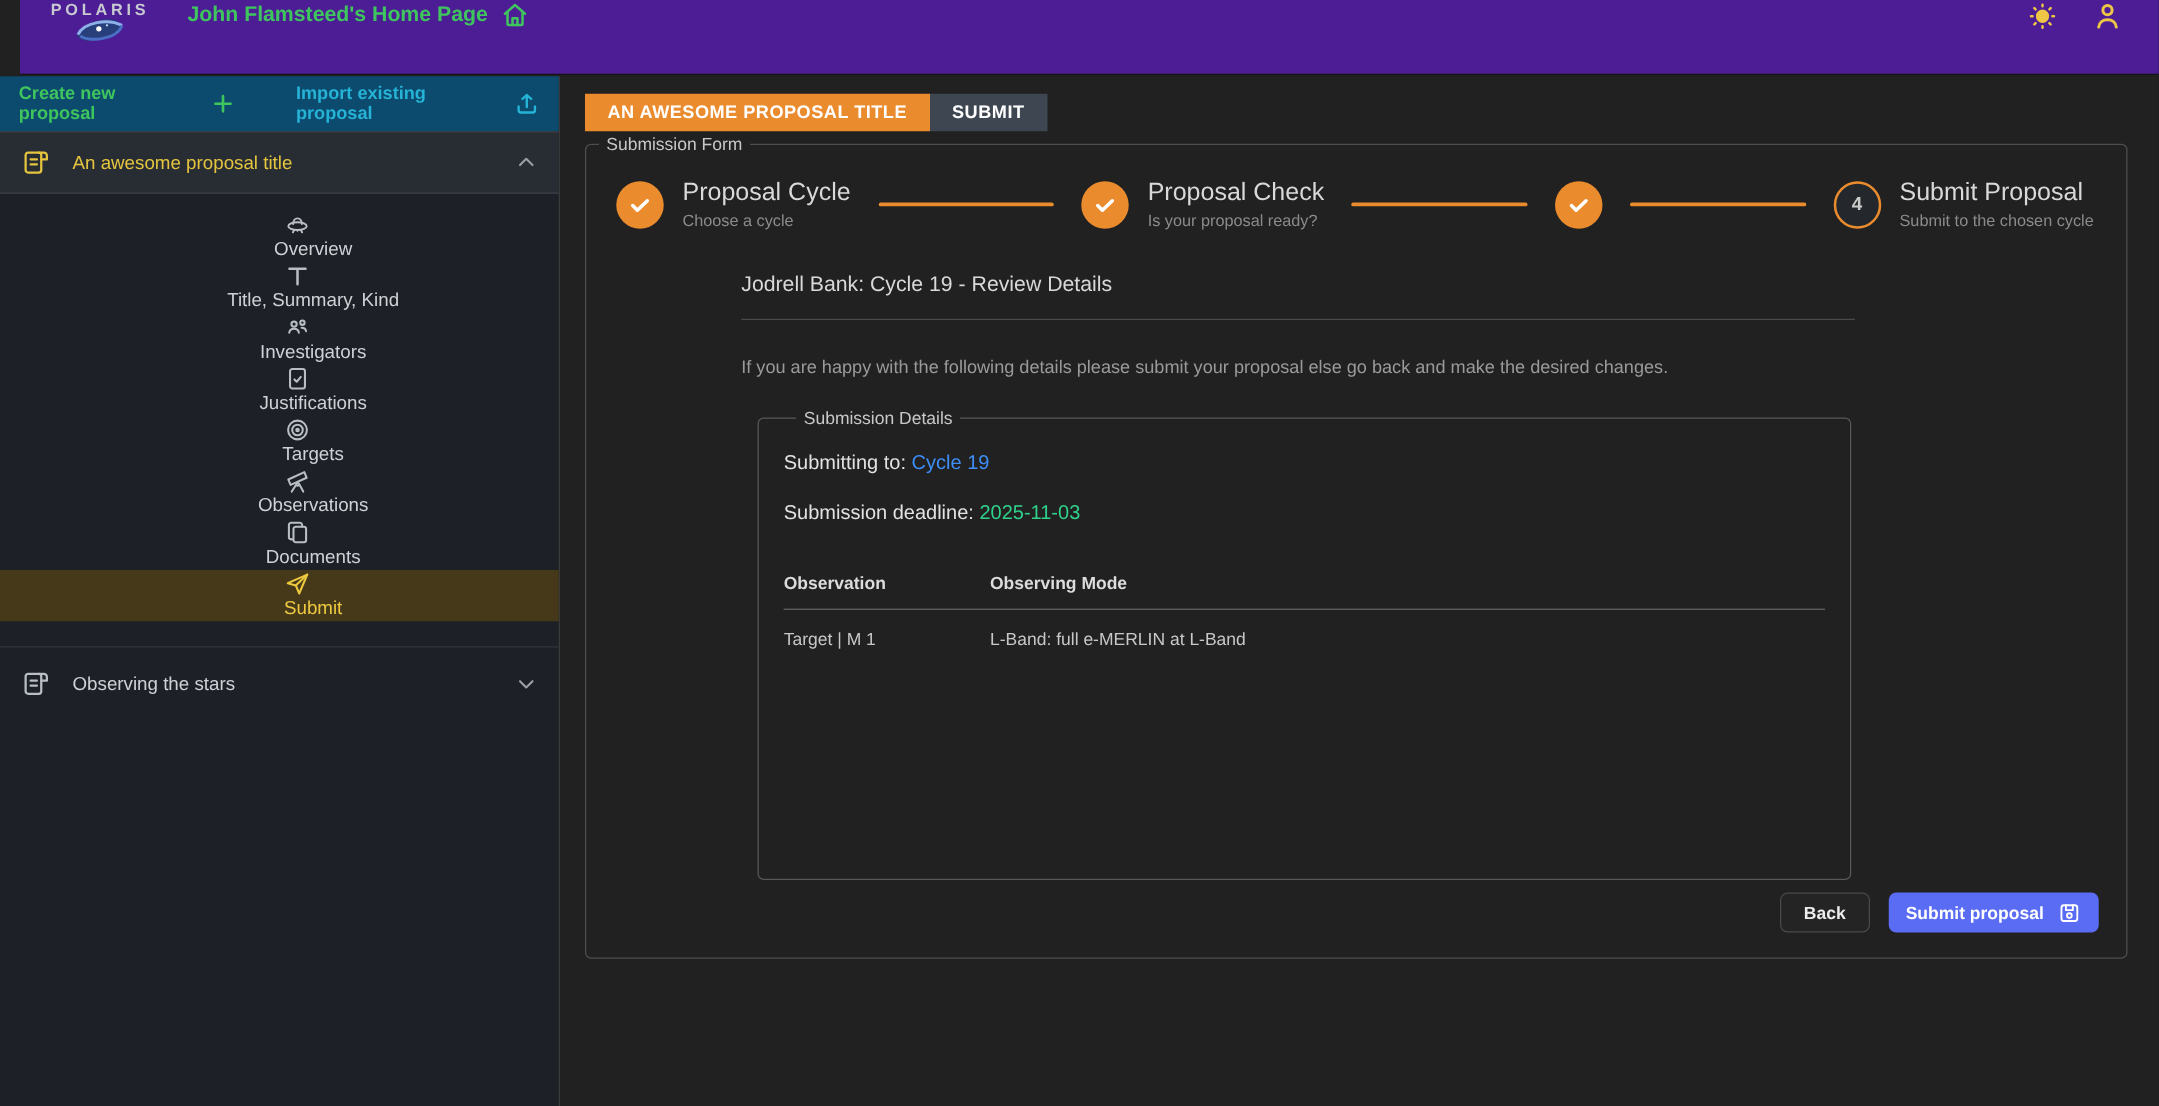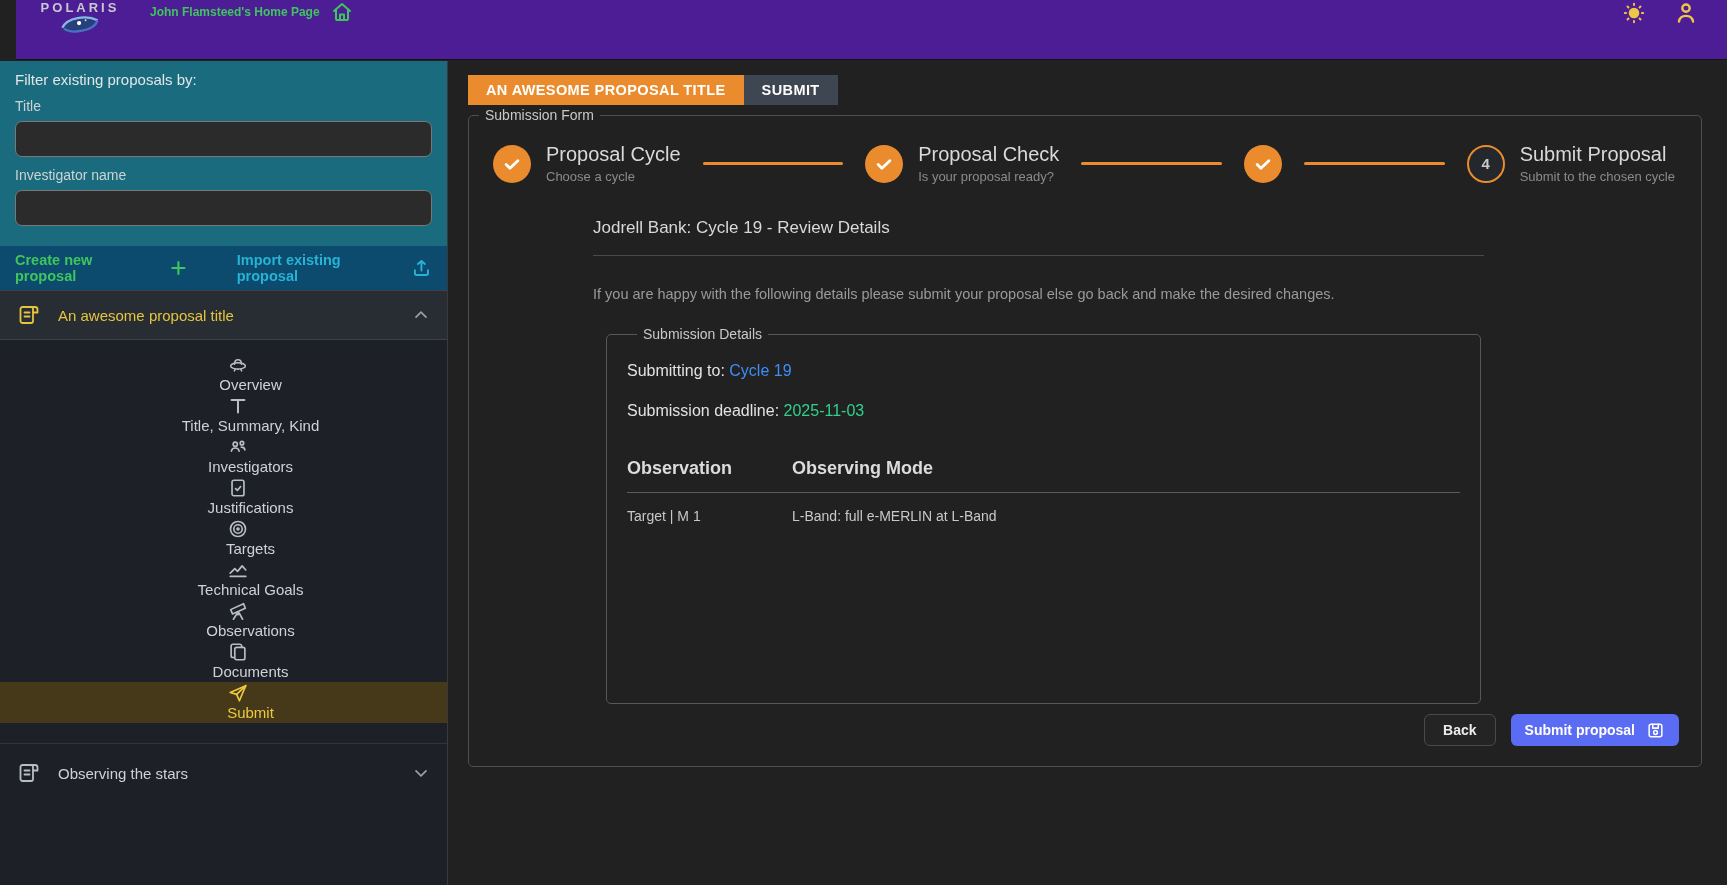--- a/index.html
+++ b/index.html
@@ -13,21 +13,21 @@
 
   
   .topbar {
     position:absolute; top:0; left:16px; right:0; height:60px;
     background:#4c1d95; border-bottom:1px solid #141414;
     display:flex; align-items:flex-start; padding:0 28px;
   }
   .logo { display:flex; flex-direction:column; align-items:center; width:72px; }
   .logo-text { font-size:13px; letter-spacing:3px; color:#c7cad0; font-weight:bold; margin-bottom:-4px; }
   .home-link { display:flex; align-items:center; gap:10px; margin-left:34px; cursor:pointer; }
-  .home-title { color:#3fc55e; font-weight:bold; font-size:12px; }
+  .home-title { color:#3fc55e; font-weight:bold; font-size:17px; }
   .topbar-right { margin-left:auto; display:flex; align-items:center; gap:26px; }
   .yellow-ic { color:#eec645; cursor:pointer; }
 
   
   .sidebar {
     position:absolute; top:61px; left:0; bottom:0; width:448px;
     background:#1d2127; border-right:1px solid #3a3a3a;
   }
   .filter { background:#1a6b7d; padding:10px 15px 20px 15px; }
   .filter-heading { font-size:15px; color:#e2e6e7; }
@@ -107,21 +107,21 @@
     margin:24px 0 0 13px; width:875px; height:378px;
     border:1px solid #585858; border-radius:5px; padding:4px 20px 0 20px;
   }
   .detail-line { margin-top:16px; font-size:16px; color:#e2e2e2; }
   .detail-line + .detail-line { margin-top:22px; }
   .link-blue { color:#3e8ef7; cursor:pointer; }
   .val-green { color:#2fd28b; }
 
   table.obs-table { width:100%; border-collapse:collapse; margin-top:30px; }
   .obs-table th {
-    text-align:left; font-size:18px; color:#dcdcdc; font-weight:bold;
+    text-align:left; font-size:14px; color:#dcdcdc; font-weight:bold;
     padding:8px 0 13px 0; border-bottom:1px solid #5c5c5c;
   }
   .obs-table th:first-child { width:165px; }
   .obs-table td { font-size:14px; color:#c8c8c8; padding:15px 0 6px 0; }
 
   .form-buttons { position:absolute; right:22px; bottom:20px; display:flex; gap:15px; }
   .btn { height:32px; border-radius:6px; display:flex; align-items:center; font-weight:bold; font-size:14px; cursor:pointer; }
   .btn-back { background:#242424; border:1px solid #4a4a4a; color:#ececec; padding:0 18px; }
   .btn-submit { background:#5a6cf3; color:#fff; padding:0 14px; gap:11px; border:none; }
 </style>
@@ -154,27 +154,20 @@
     </svg>
     <svg class="yellow-ic" width="26" height="26" viewBox="0 0 24 24" fill="none" stroke="currentColor" stroke-width="2.2" stroke-linecap="round">
       <circle cx="12" cy="7.5" r="3.4"></circle>
       <path d="M5.5 20c.4-3.4 3-5.4 6.5-5.4s6.1 2 6.5 5.4"></path>
     </svg>
   </div>
 </div>
 
 <div class="sidebar">
 
-  <div class="filter">
-    <div class="filter-heading">Filter existing proposals by:</div>
-    <label class="filter-label">Title</label>
-    <input class="filter-input" type="text" value="" style="">
-    <label class="filter-label">Investigator name</label>
-    <input class="filter-input" type="text" value="" style="">
-  </div>
 
   <div class="actions">
     <div class="action-btn create-btn">
       <span>Create new proposal</span>
       <svg class="ic" width="22" height="22" viewBox="0 0 24 24" fill="none" stroke="currentColor" stroke-width="2.4" stroke-linecap="round">
         <path d="M12 5v14M5 12h14"></path>
       </svg>
     </div>
     <div class="action-btn import-btn">
       <span>Import existing proposal</span>
@@ -228,27 +221,20 @@
       </svg>
       <span class="lbl">Justifications</span>
     </div>
     <div class="nav-item">
       <svg class="ic" width="22" height="22" viewBox="0 0 24 24" fill="none" stroke="currentColor" stroke-width="1.8">
         <circle cx="12" cy="12" r="8.2"></circle>
           <circle cx="12" cy="12" r="4.6"></circle>
           <circle cx="12" cy="12" r="1.1" fill="currentColor"></circle>
       </svg>
       <span class="lbl">Targets</span>
-    </div>
-    <div class="nav-item">
-      <svg class="ic" width="22" height="22" viewBox="0 0 24 24" fill="none" stroke="currentColor" stroke-width="1.8" stroke-linecap="round" stroke-linejoin="round">
-        <path d="M3.5 15.5l5-5 3 3 5-6 4 4.5"></path>
-          <path d="M3.5 19h17"></path>
-      </svg>
-      <span class="lbl">Technical Goals</span>
     </div>
     <div class="nav-item">
       <svg class="ic" width="22" height="22" viewBox="0 0 24 24" fill="none" stroke="currentColor" stroke-width="1.8" stroke-linecap="round" stroke-linejoin="round">
         <path d="M4 10.5L18 4l2 5-14 6.2z"></path>
           <path d="M10.5 15.5L7 21M13.5 14.5l3.5 6.5"></path>
           <circle cx="12" cy="14.8" r="1.2"></circle>
       </svg>
       <span class="lbl">Observations</span>
     </div>
     <div class="nav-item">

